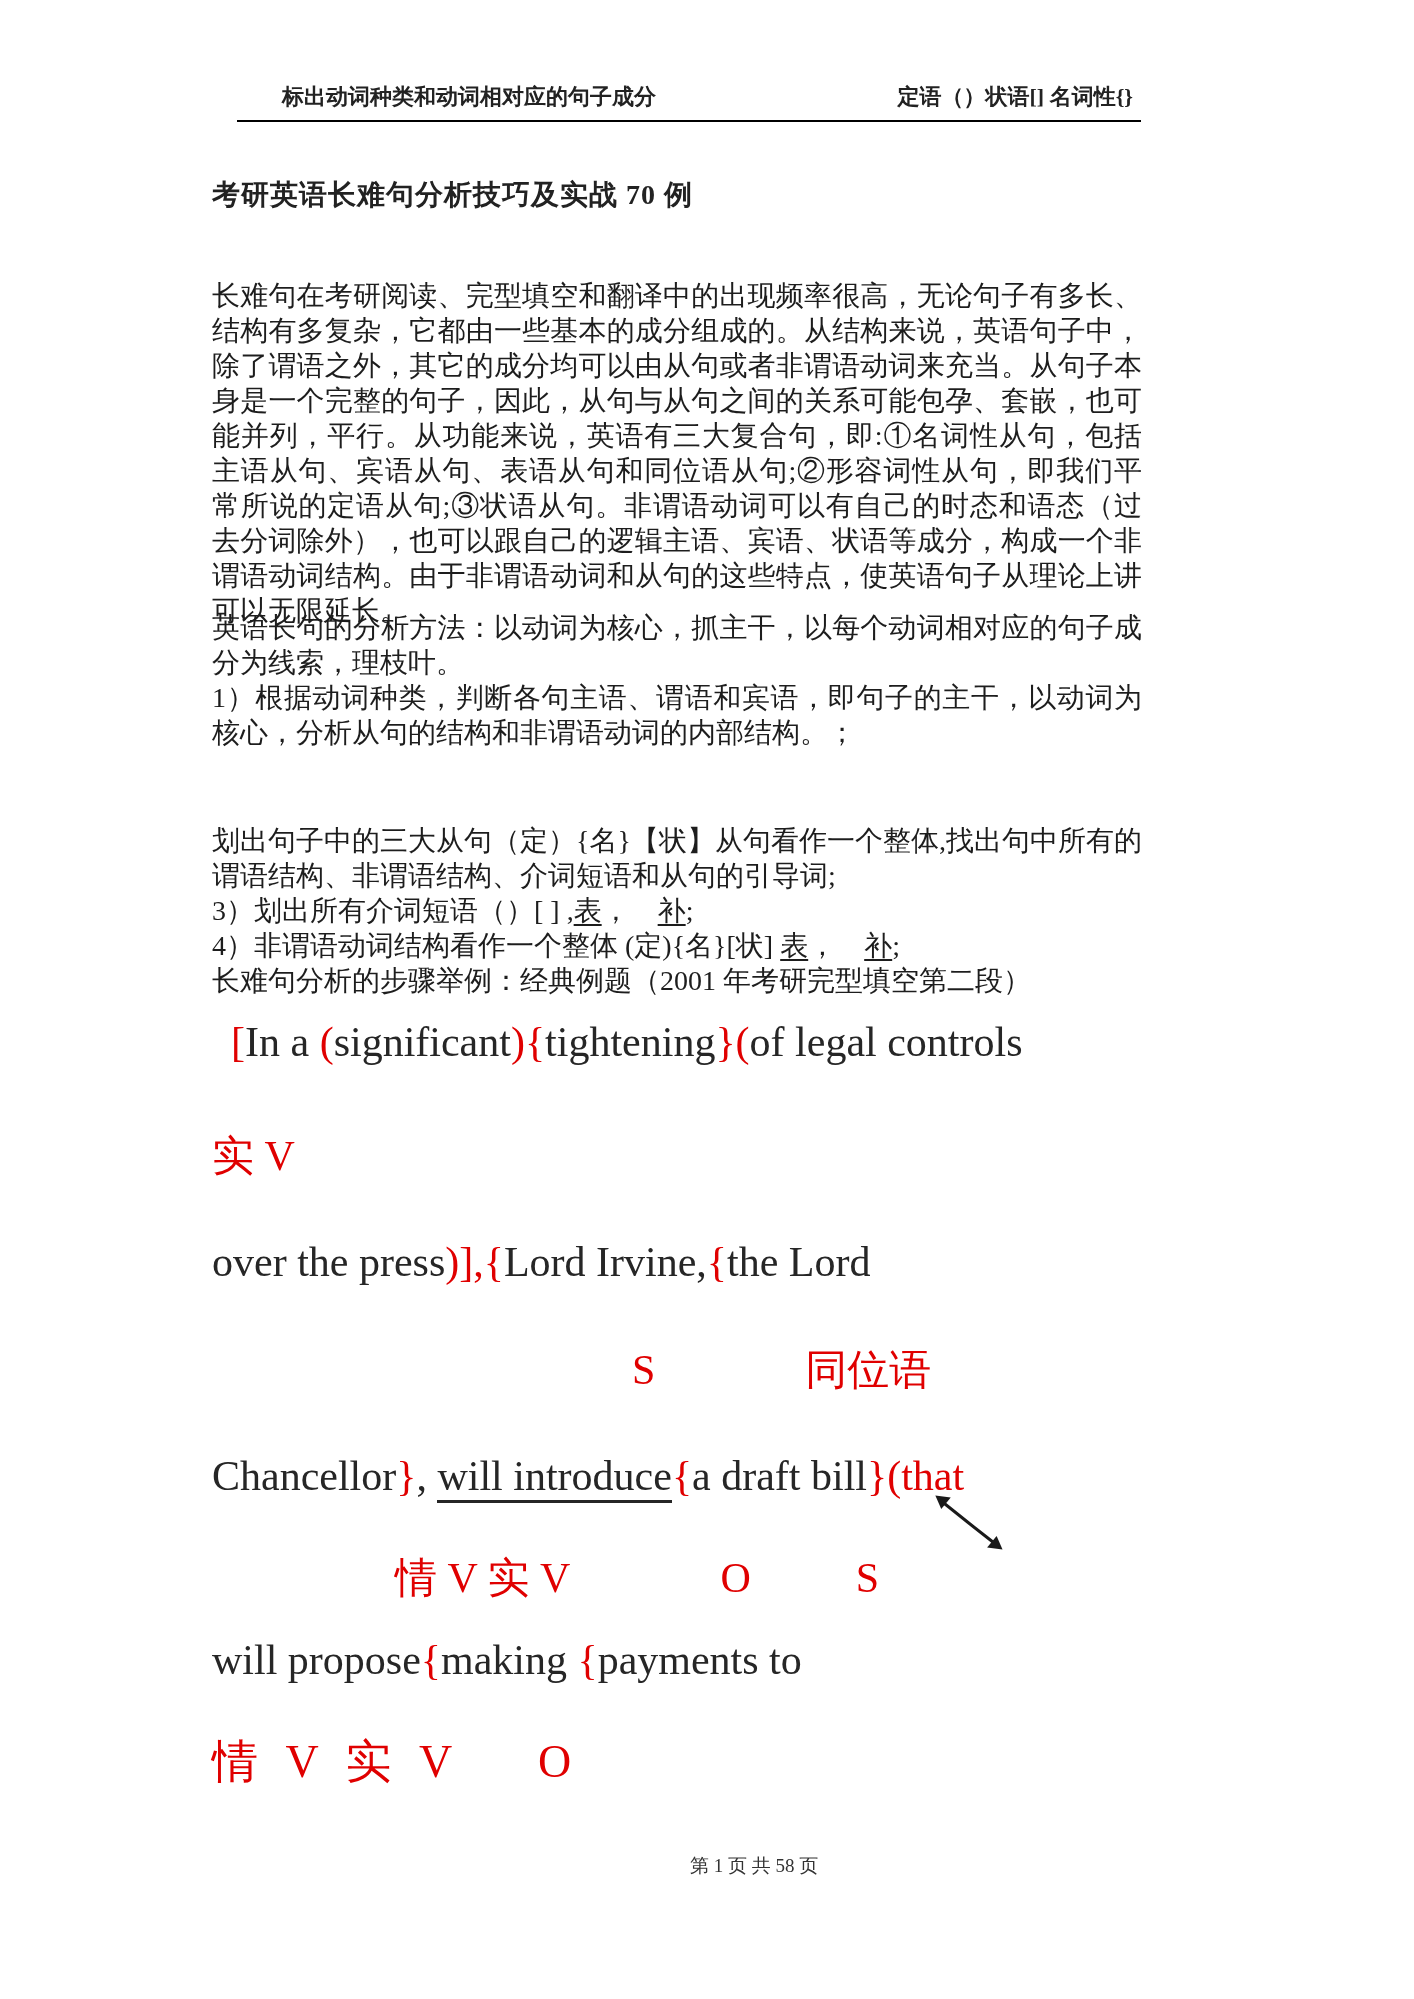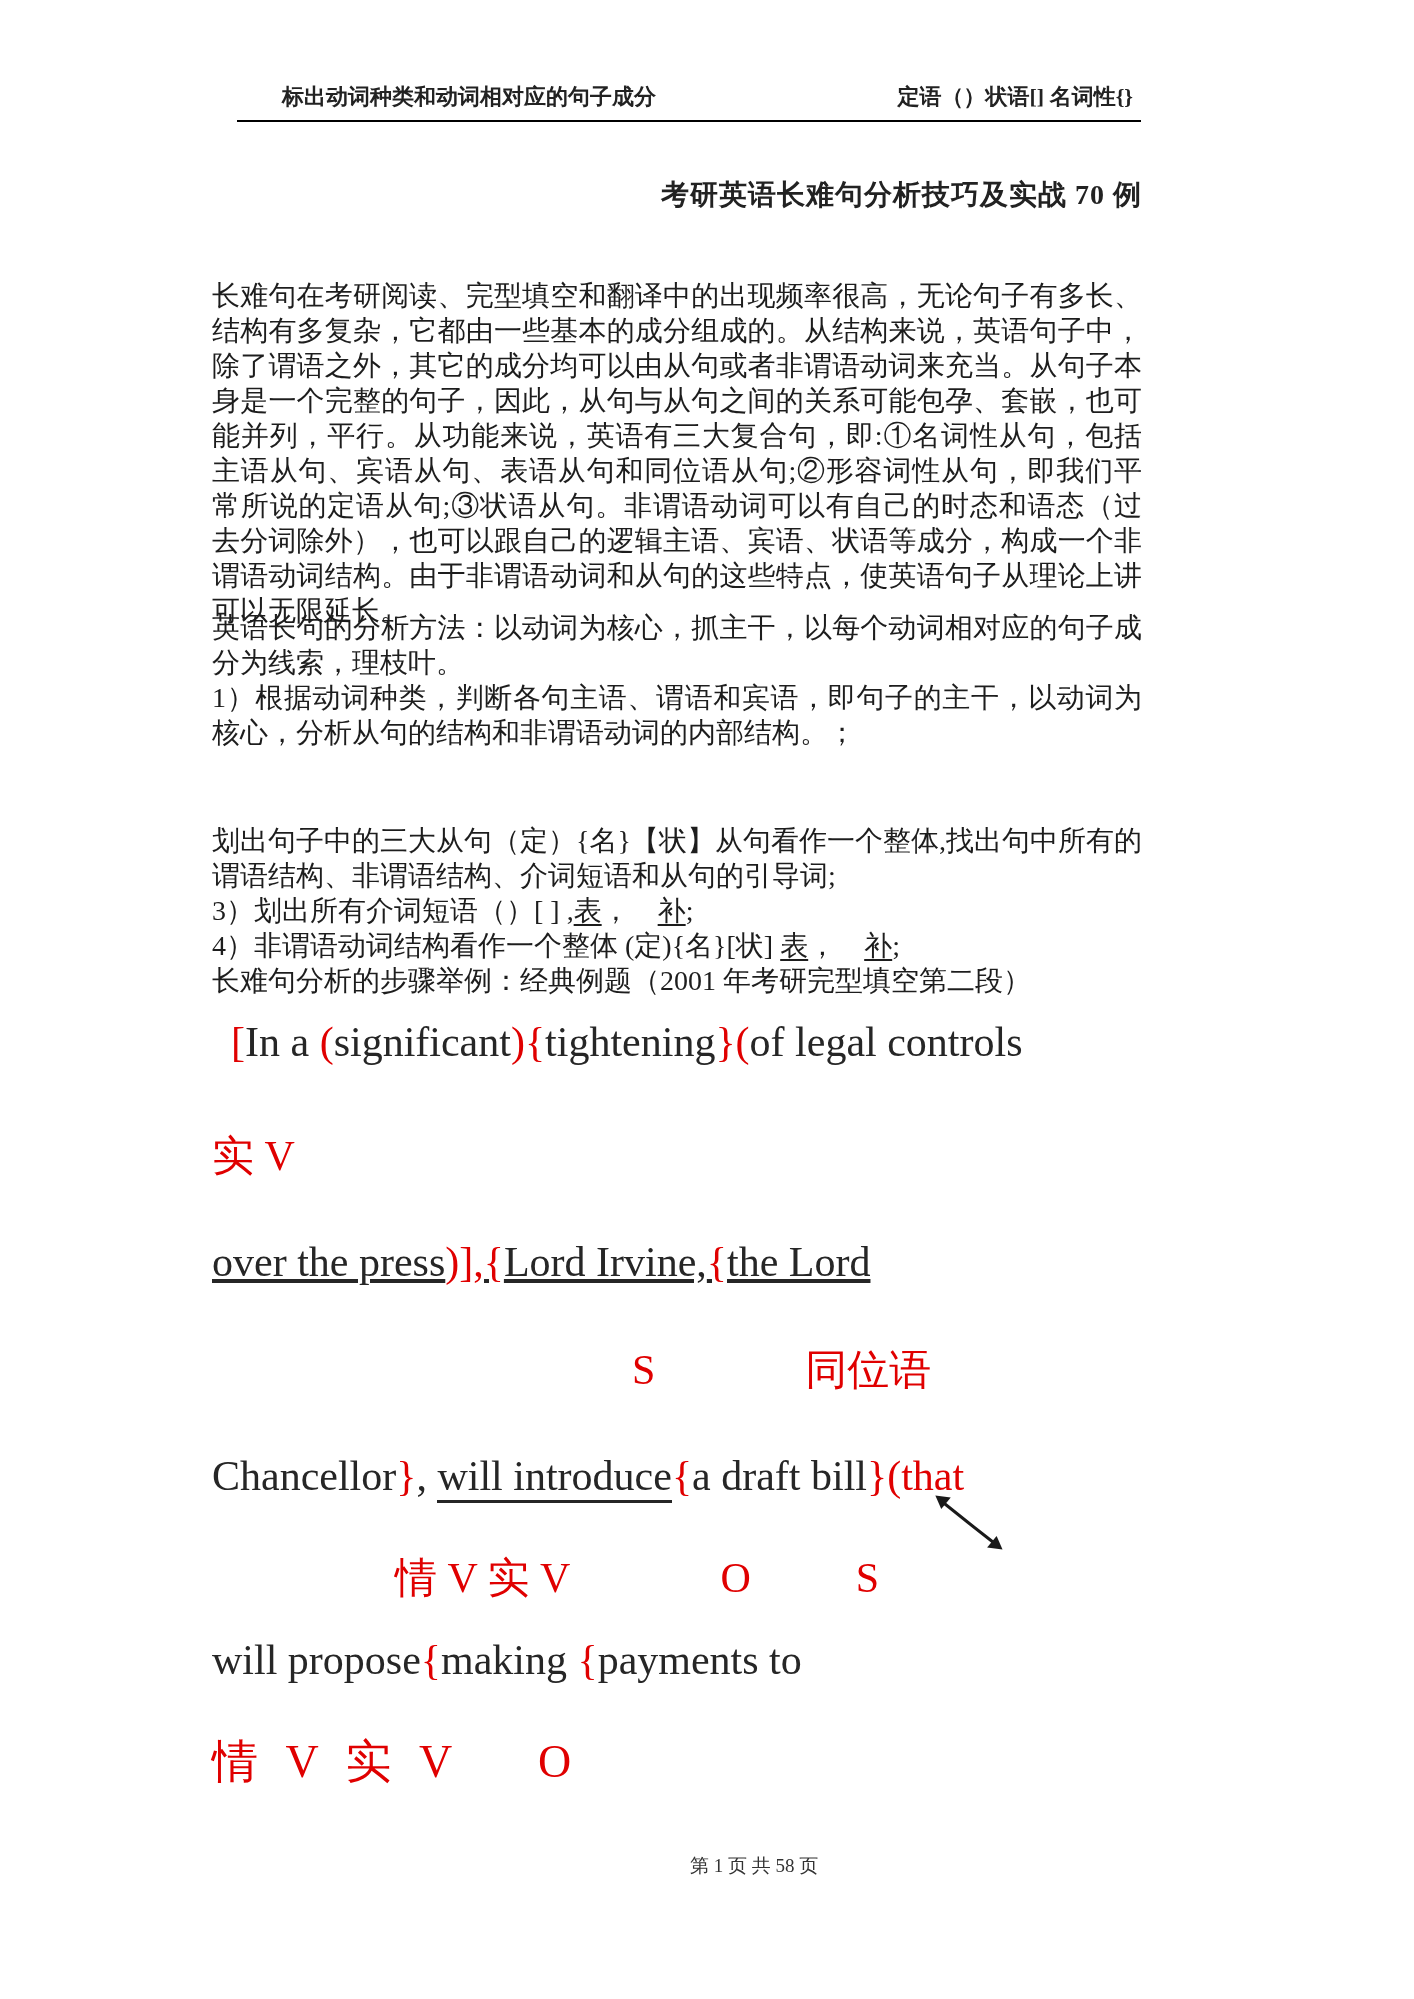--- a/index.html
+++ b/index.html
@@ -18,21 +18,21 @@
     border-bottom:2px solid #000;
     padding-bottom:8px;
     display:flex;justify-content:space-between;align-items:flex-end;
     font-weight:bold;font-size:22px;white-space:nowrap;
   }
   .header .h-left{padding-left:45px;}
   .header .h-right{padding-right:8px;}
   
   .doc-title{
     position:absolute;left:212px;top:176px;width:930px;
-    text-align:right;font-weight:bold;font-size:28px;letter-spacing:1px;
+    text-align:left;font-weight:bold;font-size:28px;letter-spacing:1px;
   }
   
   .body-block{
     position:absolute;left:212px;width:930px;
     font-size:28px;line-height:35px;text-align:justify;
     color:#1d1d1d;
   }
   .body-block p{margin:0;}
   #p1{top:278px;}
   #p2{top:610px;}
@@ -42,21 +42,21 @@
   
   .sent{
     position:absolute;left:212px;width:1010px;
     font-size:42px;line-height:52px;white-space:nowrap;
     color:#262626;
   }
   .rd{color:#e00000;}
   .uw{border-bottom:3px solid #262626;padding-bottom:1px;}
   #l1{top:1016px;margin-left:19px;}
   #l2{top:1130px;}
-  #l3{top:1236px;text-decoration:underline;}
+  #l3{top:1236px;}
   #l4{top:1344px;}
   #l5{top:1450px;}
   #l6{top:1552px;}
   #l7{top:1634px;}
   #l8{top:1736px;font-size:46px;word-spacing:16px;}
   .sp-s{display:inline-block;width:420px;}
   .sp-a{display:inline-block;width:150px;}
   .sp-b{display:inline-block;width:105px;}
   .sp-i{display:inline-block;width:183px;}
   .sp-o{display:inline-block;width:86px;}

